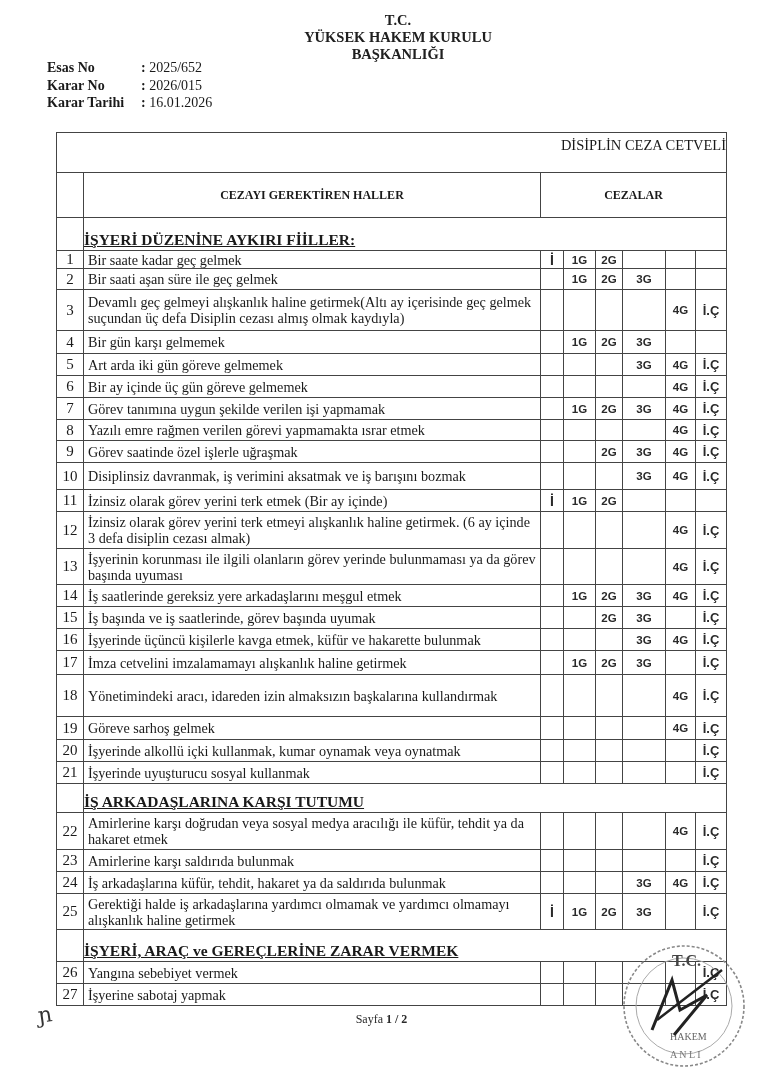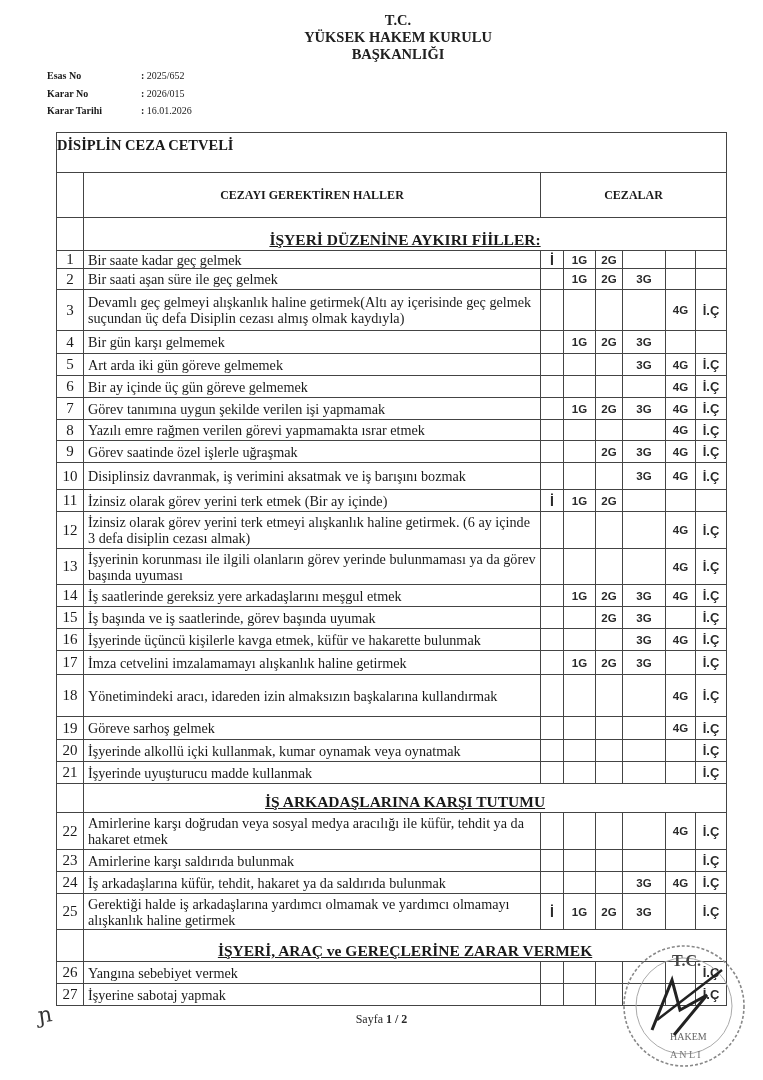--- a/index.html
+++ b/index.html
@@ -1,32 +1,32 @@
 <!DOCTYPE html>
 <html><head>
 <meta charset="utf-8">
 <style>
   html, body { margin: 0; padding: 0; background: #ffffff; }
   body { width: 763px; height: 1080px; position: relative; overflow: hidden;
          font-family: "Liberation Serif", "DejaVu Serif", serif; color: #1a1a1a; }
   .header { position: absolute; top: 12px; left: 0; width: 763px; text-align: center;
             font-weight: bold; font-size: 14.5px; line-height: 17px; color: #202020; }
   .header div { margin-left: 33px; }
-  .meta { position: absolute; left: 47px; top: 67px; font-weight: bold; font-size: 10px; line-height: 17.5px; }
+  .meta { position: absolute; left: 47px; top: 59px; font-weight: bold; font-size: 14px; line-height: 17.5px; }
   .meta-row { display: flex; }
   .meta-label { width: 94px; }
   .meta-value { font-weight: normal; }
   .meta-value::before { content: ": "; font-weight: bold; }
 
   table.cetvel { position: absolute; left: 56px; top: 132px; width: 670px;
                  border-collapse: collapse; table-layout: fixed; }
   table.cetvel td { border: 1px solid #444; padding: 0; vertical-align: middle; }
-  .title-cell { height: 35px; text-align: left; font-weight: bold; font-size: 14.5px; vertical-align: top !important; padding-top: 4px !important; }
+  .title-cell { height: 35px; text-align: right; font-weight: normal; font-size: 14.5px; vertical-align: top !important; padding-top: 4px !important; }
   .colhead { height: 44px; text-align: center; font-weight: bold; font-size: 12px; }
-  .section { height: 31px; text-align: center; font-weight: bold; font-size: 15.5px; vertical-align: bottom !important; padding-bottom: 1px !important; }
+  .section { height: 31px; font-weight: bold; font-size: 15.5px; vertical-align: bottom !important; padding-bottom: 1px !important; }
   .section span { text-decoration: underline; }
   .num { text-align: center; font-size: 15px; }
   .desc { font-size: 14.2px; padding-left: 4px !important; line-height: 16px; }
   .pen { text-align: center; font-family: "Liberation Sans", "DejaVu Sans", sans-serif;
          font-weight: bold; font-size: 11.5px; color: #2a2a2a; }
   .pen.ic { font-size: 13px; }
   .pen.i { font-family: "Liberation Sans", sans-serif; font-size: 14px; font-weight: bold; }
 
   .footer { position: absolute; top: 1012px; left: 0; width: 763px; text-align: center;
             font-family: Liberation Serif, serif; font-size: 12px; color: #2a2a2a; }
@@ -277,21 +277,21 @@
         <td class="desc">İşyerinde alkollü içki kullanmak, kumar oynamak veya oynatmak</td>
         <td class="pen i"></td>
         <td class="pen"></td>
         <td class="pen"></td>
         <td class="pen"></td>
         <td class="pen"></td>
         <td class="pen ic">İ.Ç</td>
       </tr>
       <tr style="height: 22px;">
         <td class="num">21</td>
-        <td class="desc">İşyerinde uyuşturucu madde kullanmak</td>
+        <td class="desc">İşyerinde uyuşturucu sosyal kullanmak</td>
         <td class="pen i"></td>
         <td class="pen"></td>
         <td class="pen"></td>
         <td class="pen"></td>
         <td class="pen"></td>
         <td class="pen ic">İ.Ç</td>
       </tr>
       <tr>
         <td></td>
         <td colspan="7" class="section" style="height: 27px;"><span>İŞ ARKADAŞLARINA KARŞI TUTUMU</span></td>

